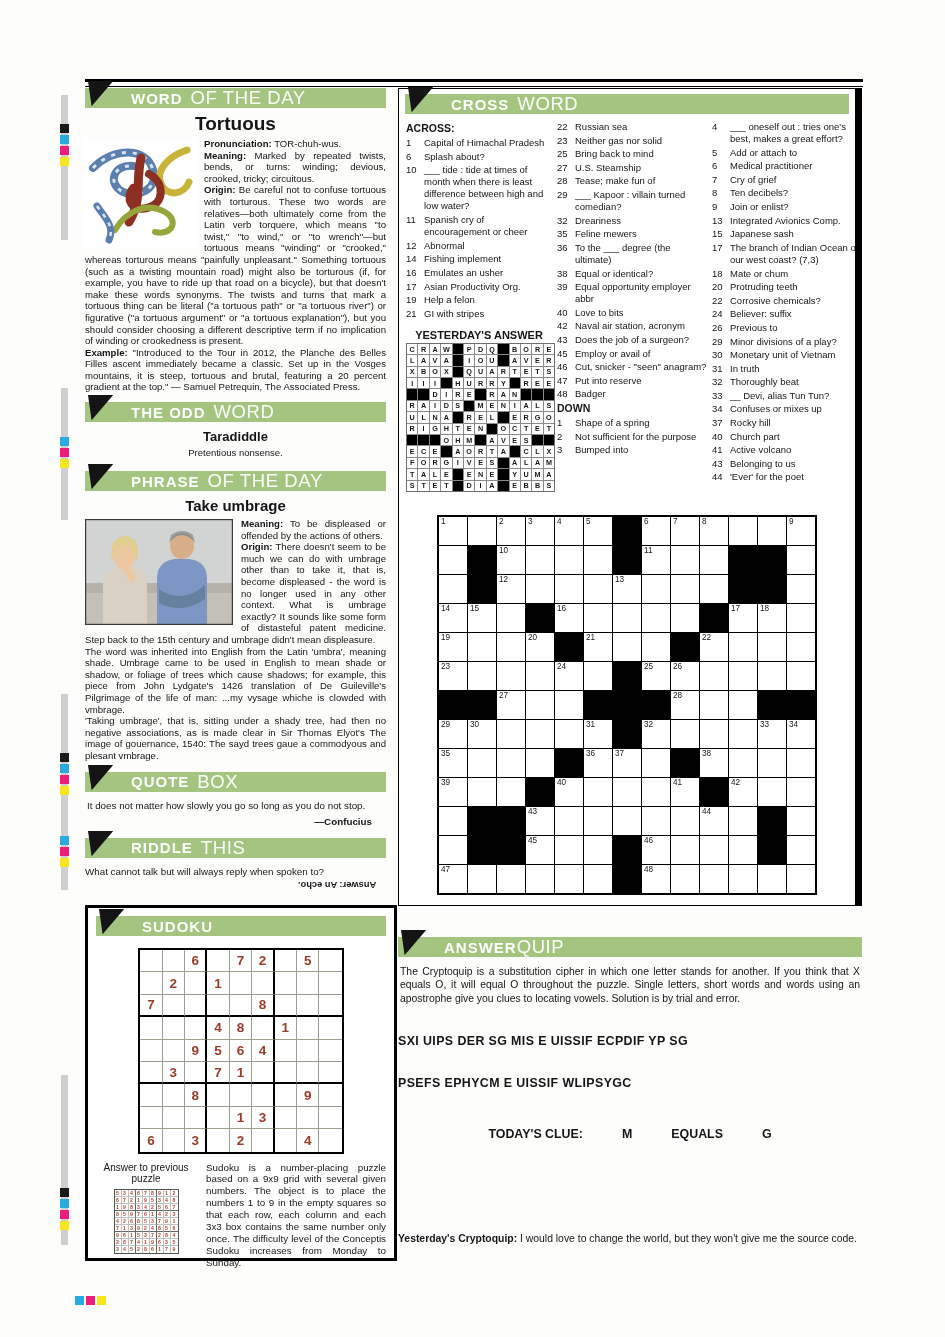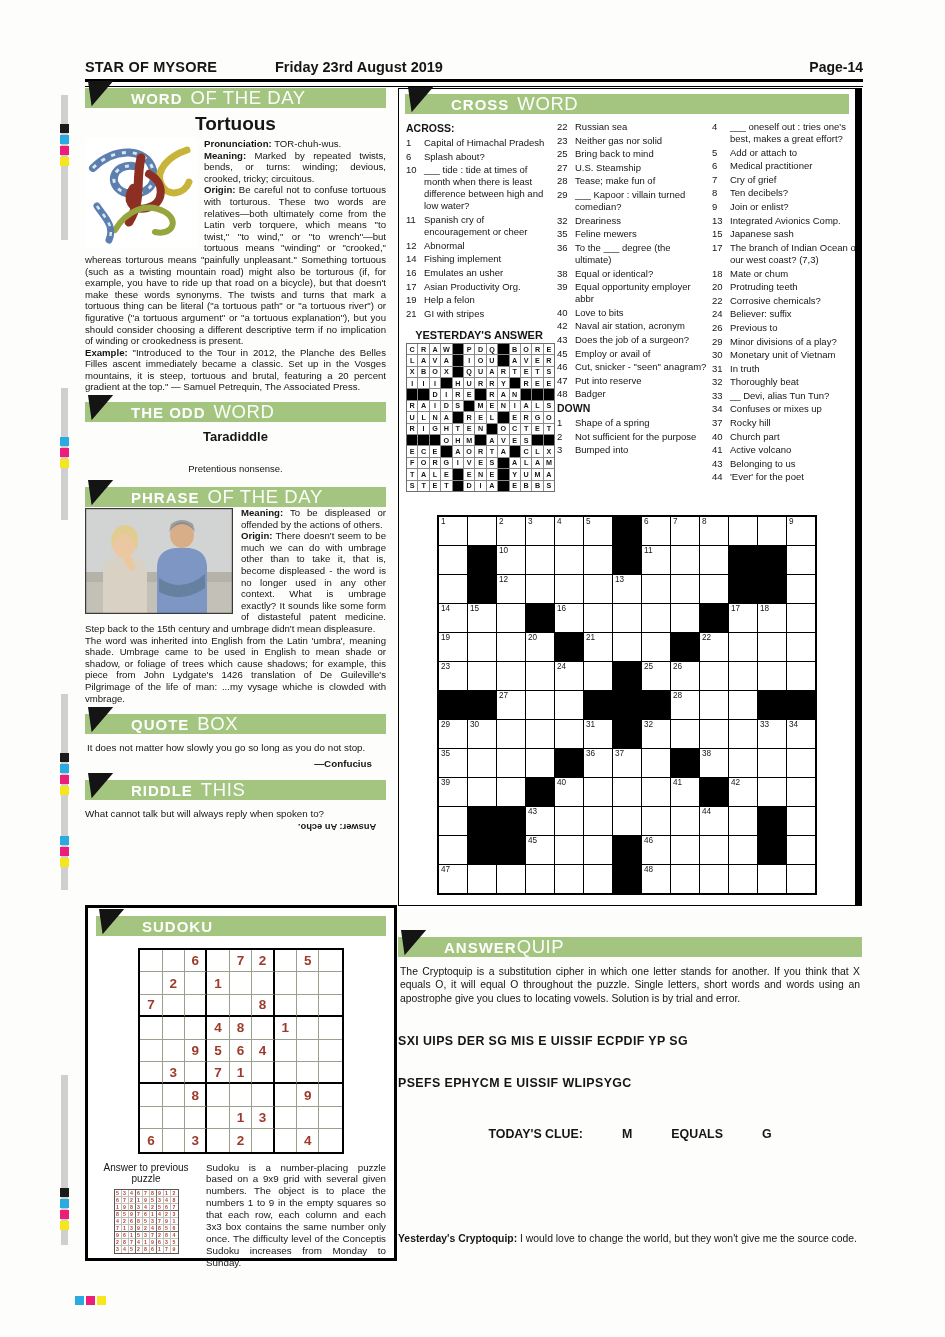--- a/index.html
+++ b/index.html
@@ -25,21 +25,21 @@
   .bar-light{color:#fff;font-weight:400;font-size:18.5px;letter-spacing:.6px;opacity:.97;white-space:nowrap;}
   
   .leftcol{position:absolute;left:85px;top:88px;width:301px;}
   .rightcol{position:absolute;left:398px;top:88px;width:464px;}
   
   .wotd-word{font-size:19px;font-weight:bold;text-align:center;margin:5px 0 3px;}
   .bodytext{font-size:9.6px;line-height:11.6px;text-align:justify;}
   .bodytext p{margin:0;}
   .knot{float:left;width:112px;height:110px;margin:0 7px 2px 0;}
   .odd-word{font-size:13px;font-weight:bold;text-align:center;margin-top:7px;}
-  .odd-def{font-size:9.5px;text-align:center;margin-top:19px;}
+  .odd-def{font-size:9.5px;text-align:center;margin-top:3px;}
   
   .phrase-title{font-size:15px;font-weight:bold;text-align:center;margin:6px 0 4px;}
   .couple{float:left;width:148px;height:106px;margin:1px 8px 2px 0;}
   
   .quote{font-size:9.8px;margin:8px 2px 0;}
   .attrib{font-weight:bold;font-size:9.8px;text-align:right;margin:5px 14px 0 0;}
   .riddle-q{font-size:9.8px;margin:8px 0 0;}
   .riddle-a{display:inline-block;transform:rotate(180deg);font-size:9.3px;font-weight:bold;
             float:right;margin:3px 10px 0 0;}
   
@@ -117,25 +117,20 @@
     <div class="pm c-y" style="top:858px"></div>
     <div class="pm c-k" style="top:1188px"></div>
     <div class="pm c-c" style="top:1199px"></div>
     <div class="pm c-m" style="top:1210px"></div>
     <div class="pm c-y" style="top:1221px"></div>
     <div class="pmh c-c" style="top:1296px;left:75px"></div>
     <div class="pmh c-m" style="top:1296px;left:86px"></div>
     <div class="pmh c-y" style="top:1296px;left:97px"></div>
   </div>
 
-  <div class="mast">
-    <span class="paper">STAR OF MYSORE</span>
-    <span class="date">Friday 23rd August 2019</span>
-    <span class="pageno">Page-14</span>
-  </div>
   <div class="rule"></div>
 
   <div class="leftcol">
 
     <div class="bar">
       <svg class="tri" viewBox="0 0 30 30">
           <polygon points="0,0 28,0 4,28" fill="#141414"></polygon>
         </svg>
       <span class="bar-bold">WORD</span>
       <span class="bar-light">OF THE DAY</span>
@@ -169,39 +164,41 @@
     <div class="odd-word">Taradiddle</div>
     <div class="odd-def">Pretentious nonsense.</div>
 
     <div class="bar" style="margin-top:13px">
       <svg class="tri" viewBox="0 0 30 30">
           <polygon points="0,0 28,0 4,28" fill="#141414"></polygon>
         </svg>
       <span class="bar-bold">PHRASE</span>
       <span class="bar-light">OF THE DAY</span>
     </div>
+    <div class="phrase-title">Take umbrage</div>
     <div class="bodytext">
       <svg class="couple" viewBox="0 0 148 106">
         <rect width="148" height="106" fill="#d2d4d3"></rect>
         <rect y="64" width="148" height="12" fill="#b5b2a9"></rect>
         <rect y="74" width="148" height="32" fill="#c3c0b7"></rect>
         <path d="M72 106 V60 Q72 42 90 40 L104 40 Q122 42 122 60 V106 Z" fill="#7d96c4"></path>
         <path d="M74 70 Q97 86 120 66 L120 80 Q97 96 74 84 Z" fill="#66809f"></path>
         <ellipse cx="97" cy="27" rx="12" ry="13" fill="#d8ae88"></ellipse>
         <path d="M84 24 Q97 6 110 24 L108 16 Q97 8 86 16 Z" fill="#9e9e9e"></path>
         <path d="M85 22 Q97 10 109 22 Q104 14 97 14 Q90 14 85 22 Z" fill="#8d8d8d"></path>
         <path d="M18 106 V66 Q18 50 34 48 L48 48 Q62 50 62 66 V106 Z" fill="#d9d2c4"></path>
         <ellipse cx="39" cy="38" rx="11" ry="12" fill="#ecc8a2"></ellipse>
         <path d="M27 42 Q23 18 41 17 Q58 20 51 44 Q49 28 39 26 Q29 27 27 42 Z" fill="#e2cd90"></path>
         <rect x="40" y="46" width="8" height="17" rx="4" fill="#ecc8a2" transform="rotate(-28 44 54)"></rect>
         <rect x="0.6" y="0.6" width="146.8" height="104.8" fill="none" stroke="#3a3a3a" stroke-width="1.2"></rect>
       </svg>
       <p><b>Meaning:</b> <span>To be displeased or offended by the actions of others.</span></p>
       <p><b>Origin:</b> <span>There doesn't seem to be much we can do with umbrage other than to take it, that is, become displeased - the word is no longer used in any other context. What is umbrage exactly? It sounds like some form of distasteful patent medicine. Step back to the 15th century and umbrage didn't mean displeasure.</span></p>
       <p>The word was inherited into English from the Latin 'umbra', meaning shade. Umbrage came to be used in English to mean shade or shadow, or foliage of trees which cause shadows; for example, this piece from John Lydgate's 1426 translation of De Guileville's Pilgrimage of the life of man: ...my vysage whiche is clowded with vmbrage.</p>
+      <p>'Taking umbrage', that is, sitting under a shady tree, had then no negative associations, as is made clear in Sir Thomas Elyot's The image of gouernance, 1540: The sayd trees gaue a commodyous and plesant vmbrage.</p>
     </div>
 
     <div class="bar" style="margin-top:10px">
       <svg class="tri" viewBox="0 0 30 30">
           <polygon points="0,0 28,0 4,28" fill="#141414"></polygon>
         </svg>
       <span class="bar-bold">QUOTE</span>
       <span class="bar-light">BOX</span>
     </div>
     <div class="quote">It does not matter how slowly you go so long as you do not stop.</div>

